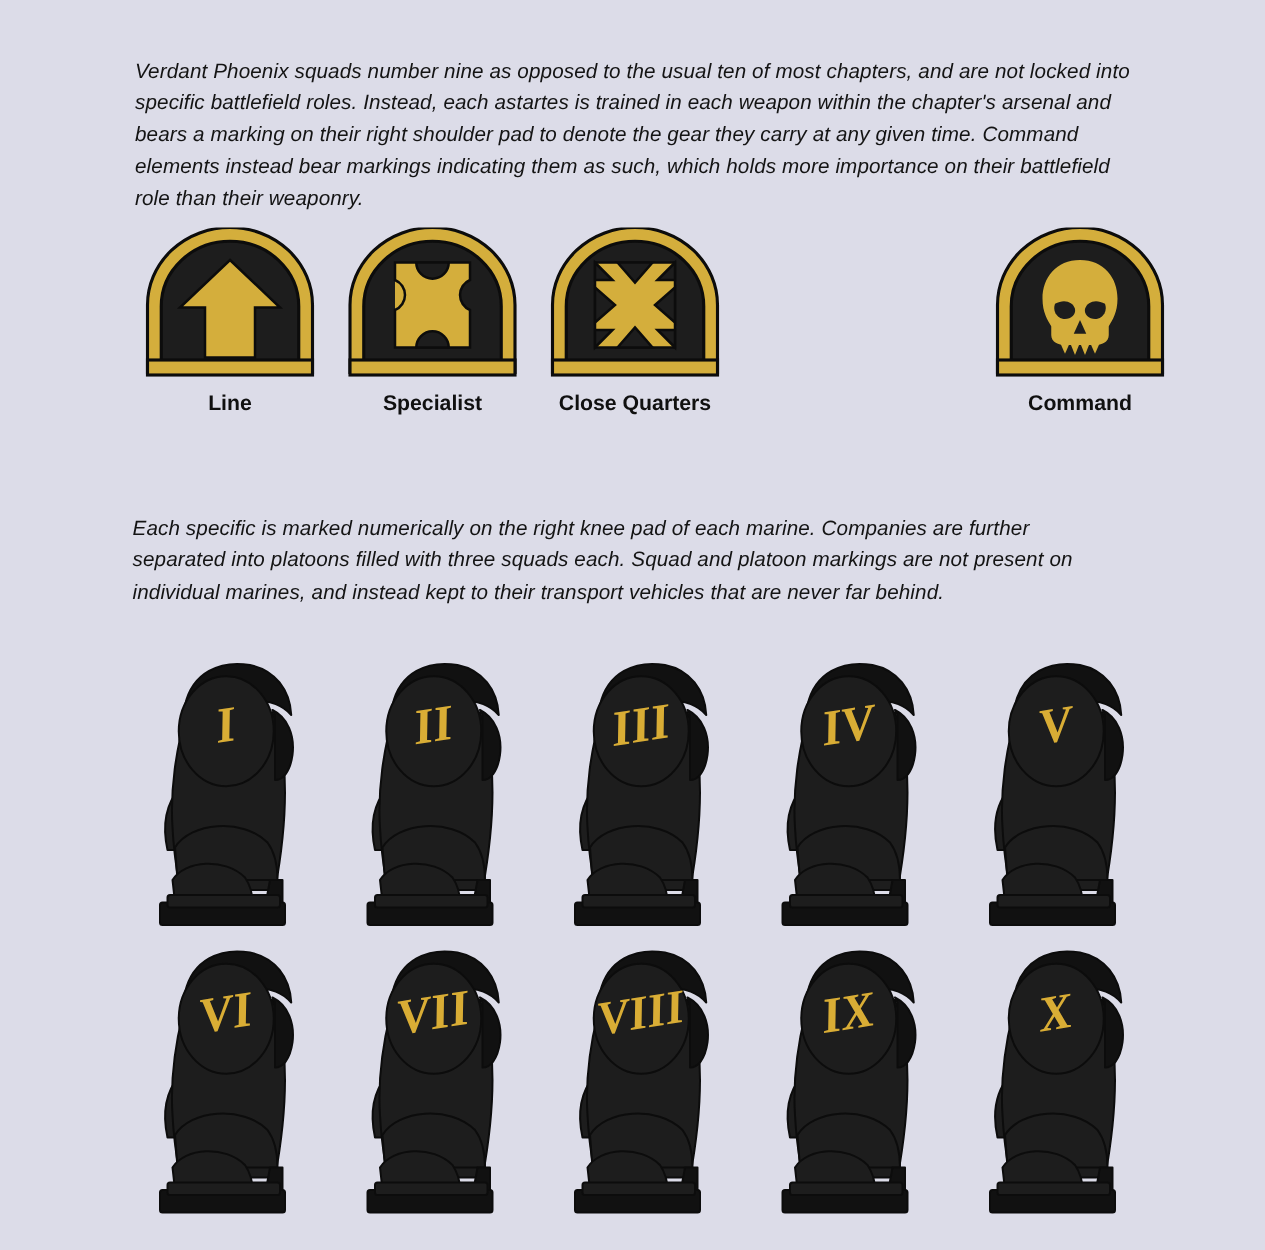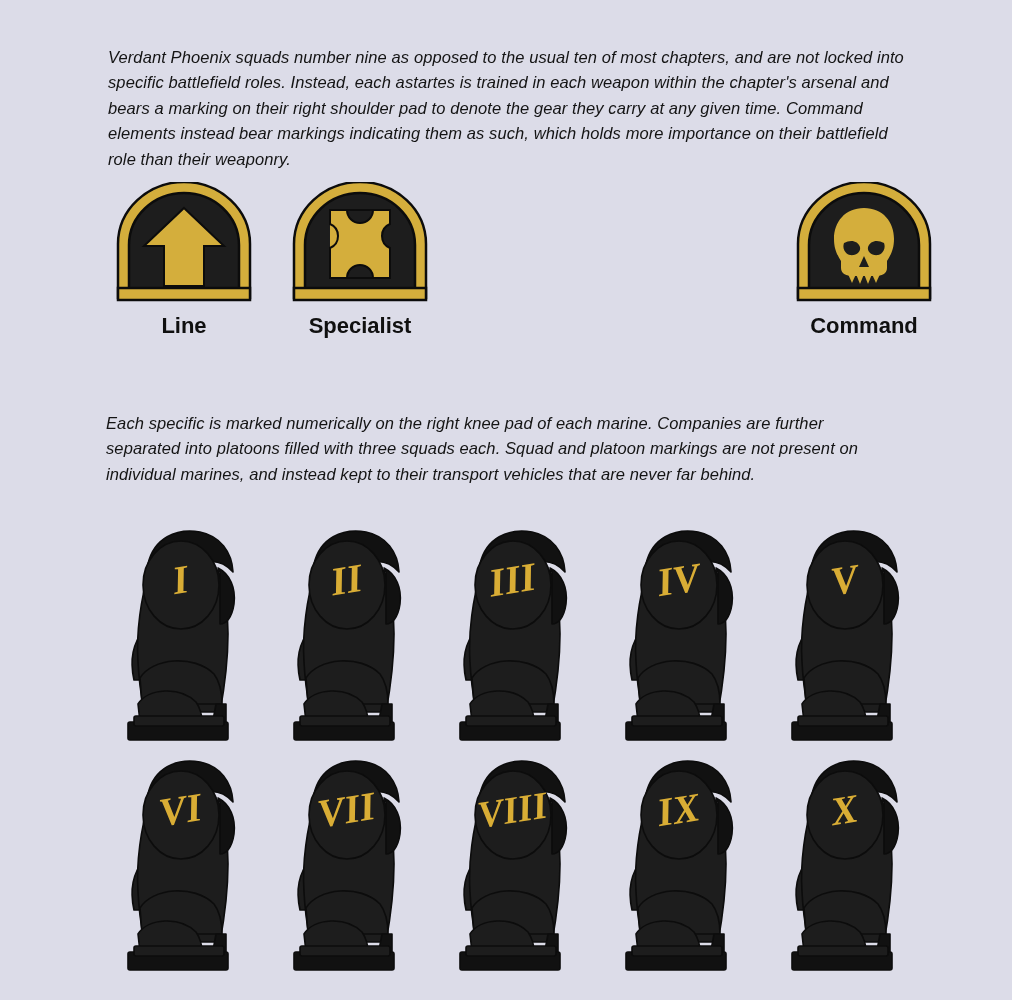--- a/index.html
+++ b/index.html
@@ -62,21 +62,21 @@
     display: block;
     width: 152px;
     height: 124px;
   }
   .pad-label {
     display: block;
     margin-top: 7px;
     font-family: "Liberation Sans", sans-serif;
     font-weight: bold;
     font-style: normal;
-    font-size: 22px;
+    font-size: 17px;
     color: #101010;
     white-space: nowrap;
   }
 
   
   .leg-row {
     position: absolute;
     left: 108px;
     width: 830px;
     height: 240px;
@@ -115,38 +115,64 @@
         <svg viewBox="0 0 152 124" width="152" height="124">
           <path d="M10,116 L10,62 A66,62 0 0 1 142,62 L142,116 Z" fill="#d4ae3c" stroke="#0c0c0c" stroke-width="2.5"></path>
           <path d="M21,108 L21,63 A55,52 0 0 1 131,63 L131,108 Z" fill="#1d1d1d" stroke="#0c0c0c" stroke-width="2.5"></path>
           <rect x="10" y="106" width="132" height="12" fill="#d4ae3c" stroke="#0c0c0c" stroke-width="2.5"></rect>
           <path d="M76,26 L116,64 L96,64 L96,104 L56,104 L56,64 L36,64 Z" fill="#d4ae3c" stroke="#0c0c0c" stroke-width="2"></path>
         </svg>
       </span>
       <span class="pad-label">Line</span>
     </div>
 
-    <div class="pad-cell" style="left:176px;">
+    <div class="pad-cell" style="left:162px;">
       <span class="pad-svg-wrap">
         <svg viewBox="0 0 152 124" width="152" height="124">
           <path d="M10,116 L10,62 A66,62 0 0 1 142,62 L142,116 Z" fill="#d4ae3c" stroke="#0c0c0c" stroke-width="2.5"></path>
           <path d="M21,108 L21,63 A55,52 0 0 1 131,63 L131,108 Z" fill="#1d1d1d" stroke="#0c0c0c" stroke-width="2.5"></path>
           <rect x="10" y="106" width="132" height="12" fill="#d4ae3c" stroke="#0c0c0c" stroke-width="2.5"></rect>
           <path d="M46,28 L106,28 L106,42 A13,13 0 0 0 106,66 L106,96 L46,96 L46,66
                    A13,13 0 0 0 46,42 Z
                    M46,28 L46,42 A13,13 0 0 1 46,66 L46,96" fill="#d4ae3c" stroke="#0c0c0c" stroke-width="2"></path>
           <path d="M59,28 A13,13 0 0 0 59,28 M76,28" fill="none"></path>
           <circle cx="76" cy="30" r="0" fill="none"></circle>
           <path d="M63,28 A13,13 0 0 0 89,28 Z" fill="#1d1d1d" stroke="#0c0c0c" stroke-width="2"></path>
           <path d="M63,96 A13,13 0 0 1 89,96 Z" fill="#1d1d1d" stroke="#0c0c0c" stroke-width="2"></path>
         </svg>
       </span>
       <span class="pad-label">Specialist</span>
     </div>
 
+    <div class="pad-cell" style="left:324px;">
+      <span class="pad-svg-wrap">
+        <svg viewBox="0 0 152 124" width="152" height="124">
+          <path d="M10,116 L10,62 A66,62 0 0 1 142,62 L142,116 Z" fill="#d4ae3c" stroke="#0c0c0c" stroke-width="2.5"></path>
+          <path d="M21,108 L21,63 A55,52 0 0 1 131,63 L131,108 Z" fill="#1d1d1d" stroke="#0c0c0c" stroke-width="2.5"></path>
+          <rect x="10" y="106" width="132" height="12" fill="#d4ae3c" stroke="#0c0c0c" stroke-width="2.5"></rect>
+          <g stroke="#0c0c0c" stroke-width="2">
+            <rect x="44" y="28" width="64" height="68" fill="#d4ae3c"></rect>
+
+            <path d="M62,28 L76,44 L90,28 Z" fill="#1d1d1d"></path>
+
+            <path d="M62,96 L76,80 L90,96 Z" fill="#1d1d1d"></path>
+
+            <path d="M44,48 L60,62 L44,76 Z" fill="#1d1d1d"></path>
+
+            <path d="M108,48 L92,62 L108,76 Z" fill="#1d1d1d"></path>
+
+            <path d="M44,28 L58,42 L44,42 Z" fill="#1d1d1d"></path>
+            <path d="M108,28 L94,42 L108,42 Z" fill="#1d1d1d"></path>
+            <path d="M44,96 L58,82 L44,82 Z" fill="#1d1d1d"></path>
+            <path d="M108,96 L94,82 L108,82 Z" fill="#1d1d1d"></path>
+          </g>
+        </svg>
+      </span>
+      <span class="pad-label">Close Quarters</span>
+    </div>
 
 
     <div class="pad-cell" style="left:680px;">
       <span class="pad-svg-wrap">
         <svg viewBox="0 0 152 124" width="152" height="124">
           <path d="M10,116 L10,62 A66,62 0 0 1 142,62 L142,116 Z" fill="#d4ae3c" stroke="#0c0c0c" stroke-width="2.5"></path>
           <path d="M21,108 L21,63 A55,52 0 0 1 131,63 L131,108 Z" fill="#1d1d1d" stroke="#0c0c0c" stroke-width="2.5"></path>
           <rect x="10" y="106" width="132" height="12" fill="#d4ae3c" stroke="#0c0c0c" stroke-width="2.5"></rect>
           <g fill="#d4ae3c">
 

